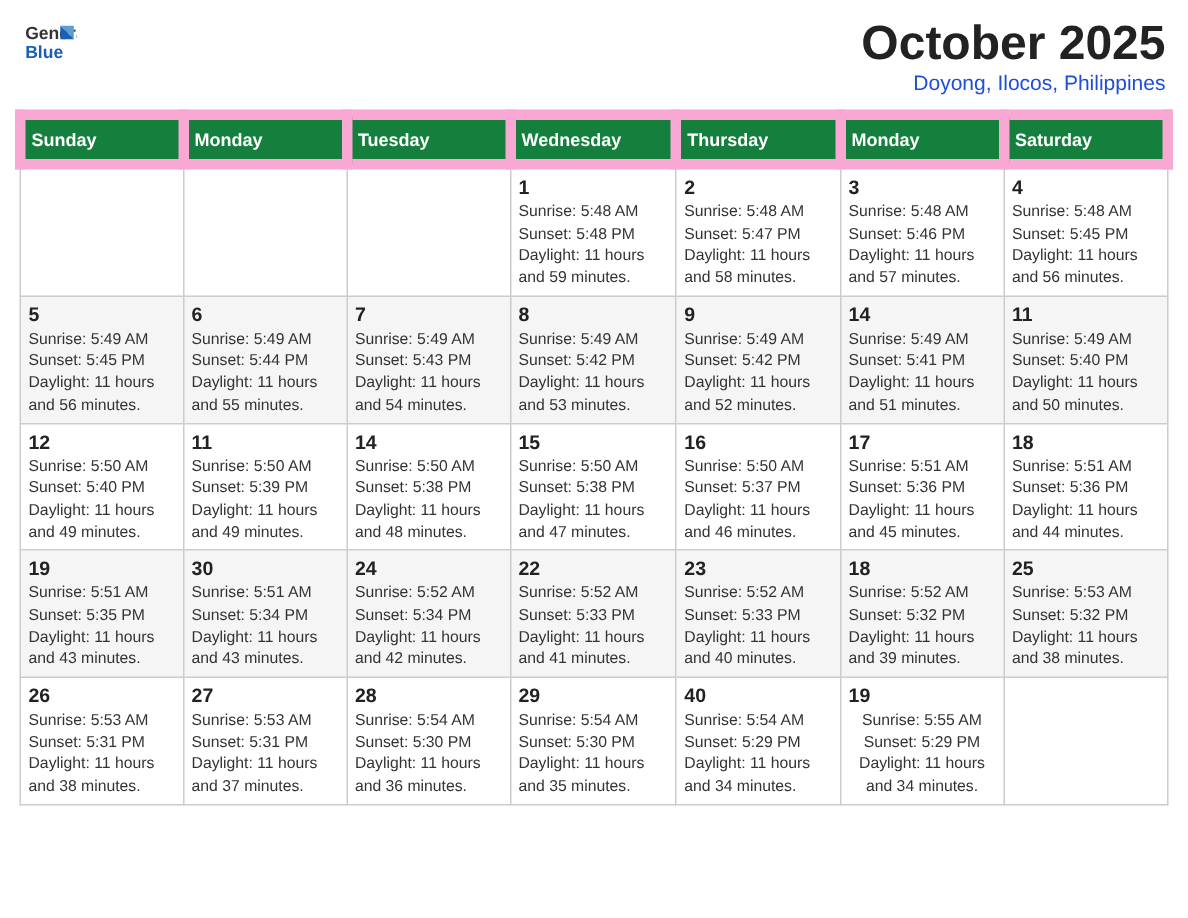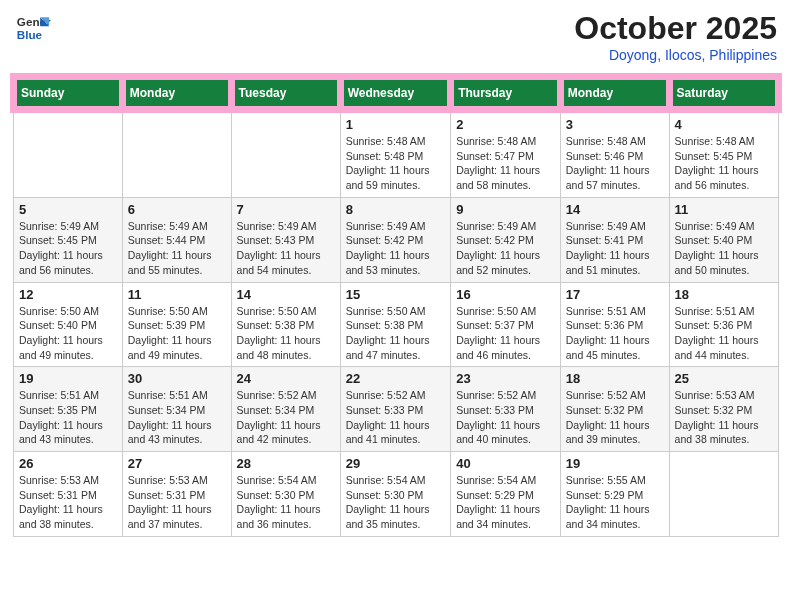--- a/index.html
+++ b/index.html
@@ -296,20 +296,20 @@
 Daylight: 11 hours and 35 minutes.</div>
         </td>
         <td>
           <div class="day-number">40</div>
           <div class="day-info" style="white-space: pre-line;">Sunrise: 5:54 AM
 Sunset: 5:29 PM
 Daylight: 11 hours and 34 minutes.</div>
         </td>
         <td>
           <div class="day-number">19</div>
-          <div class="day-info" style="white-space: pre-line;">Sunrise: 5:55 AM
+          <div class="day-info" style="white-space: pre-line; text-align: center;">Sunrise: 5:55 AM
 Sunset: 5:29 PM
 Daylight: 11 hours and 34 minutes.</div>
         </td>
         <td class="empty-cell"></td>
       </tr>
     </tbody>
 </table>
 
 </body></html>

